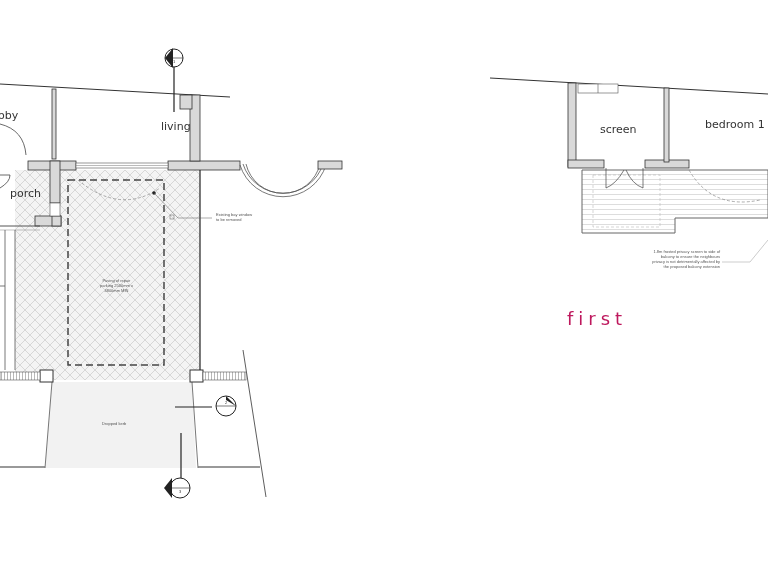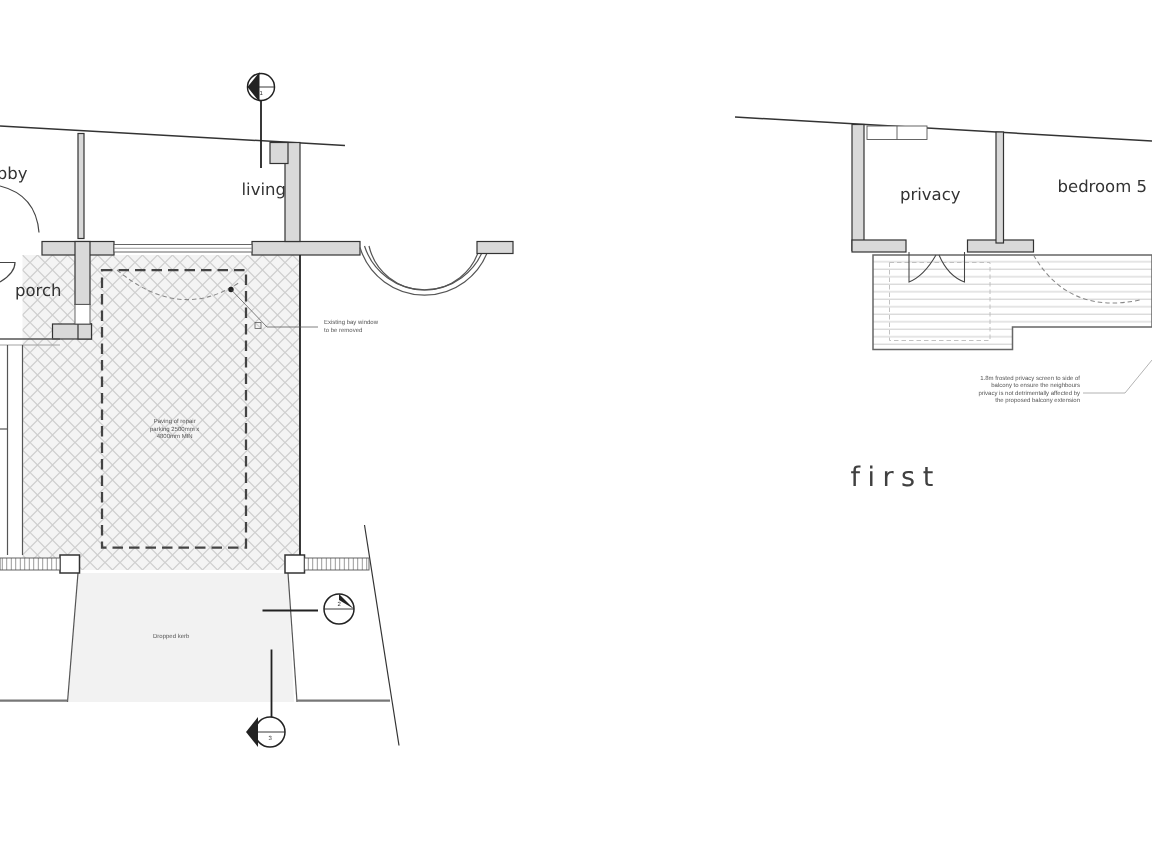--- a/index.html
+++ b/index.html
@@ -1,21 +1,21 @@
 <!DOCTYPE html>
 <html><head>
 <meta charset="utf-8">
 <style>
   html, body { margin:0; padding:0; background:#ffffff; }
   body { width:768px; height:576px; overflow:hidden; position:relative; font-family:"Liberation Sans", sans-serif; }
   #canvas { position:absolute; left:0; top:0; width:768px; height:576px; }
   .room-label { position:absolute; font-family:"DejaVu Sans", sans-serif; font-size:11px; color:#333; white-space:nowrap; }
   .note { position:absolute; font-family:"Liberation Sans", sans-serif; font-size:4px; line-height:5px; color:#555; white-space:nowrap; }
   .note-right { text-align:right; }
-  .big-title { position:absolute; font-family:"DejaVu Sans", sans-serif; font-size:18px; letter-spacing:5px; color:#404040; }
+  .big-title { position:absolute; font-family:"DejaVu Sans", sans-serif; font-size:18px; letter-spacing:5px; color:#be185d; }
   .sect-num { position:absolute; font-size:4px; color:#333; }
 </style>
 </head>
 <body>
 
 <svg id="canvas" width="768" height="576" viewBox="0 0 768 576" xmlns="http://www.w3.org/2000/svg">
   <defs>
     <pattern id="herring" width="10" height="10" patternUnits="userSpaceOnUse">
       <rect width="10" height="10" fill="#f4f4f4"></rect>
       <path d="M0 5 L5 0 M5 10 L10 5 M0 5 L5 10 M5 0 L10 5" stroke="#cfcfcf" stroke-width="0.8" fill="none"></path>
@@ -146,22 +146,22 @@
   <div>Paving of repair</div>
   <div>parking 2500mm x</div>
   <div>4800mm MIN</div>
 </div>
 <div class="note" style="left:102px; top:421px;">Dropped kerb</div>
 
 <div class="sect-num" style="left:173px; top:59px;">1</div>
 <div class="sect-num" style="left:225px; top:400px;">2</div>
 <div class="sect-num" style="left:179px; top:489px;">3</div>
 
-<div class="room-label" style="left:600px; top:123px;">privacy</div>
-<div class="room-label" style="left:705px; top:118px;">bedroom 5</div>
+<div class="room-label" style="left:600px; top:123px;">screen</div>
+<div class="room-label" style="left:705px; top:118px;">bedroom 1</div>
 
 <div class="note note-right" style="left:608px; top:249px; width:112px;">
   <div>1.8m frosted privacy screen to side of</div>
   <div>balcony to ensure the neighbours</div>
   <div>privacy is not detrimentally affected by</div>
   <div>the proposed balcony extension</div>
 </div>
 
 <div class="big-title" style="left:567px; top:308px;">first</div>
 

